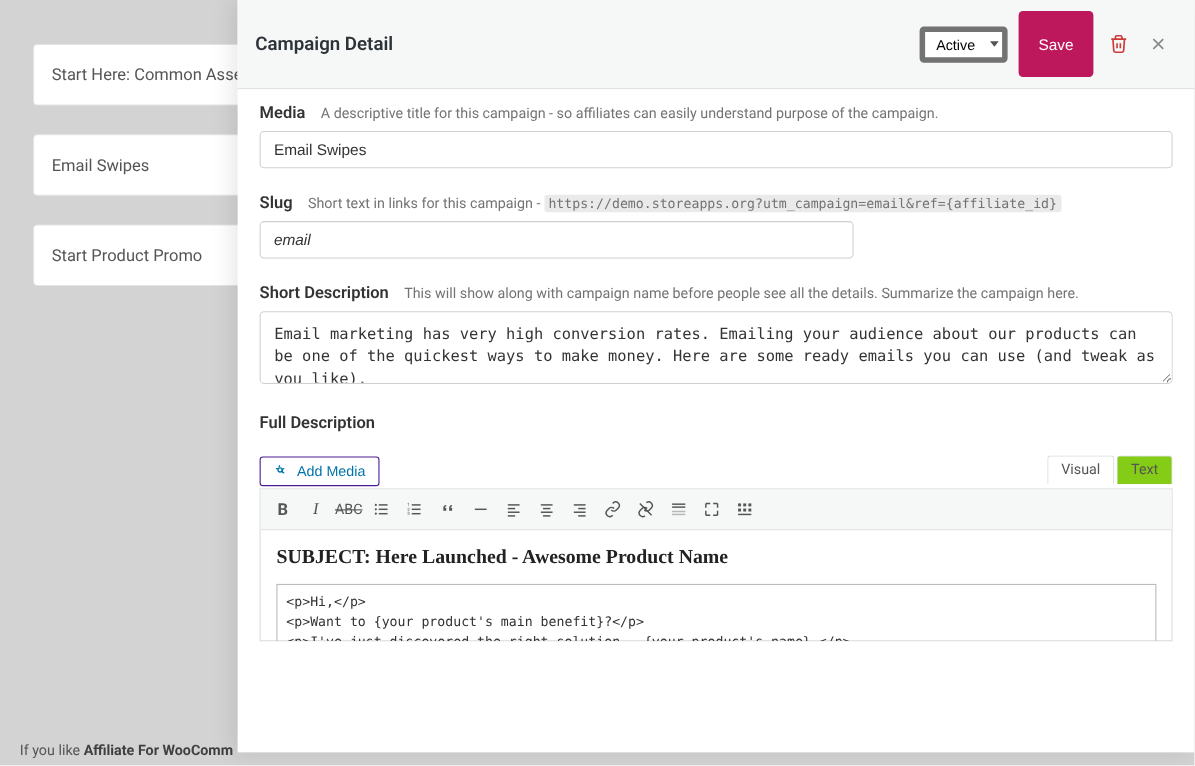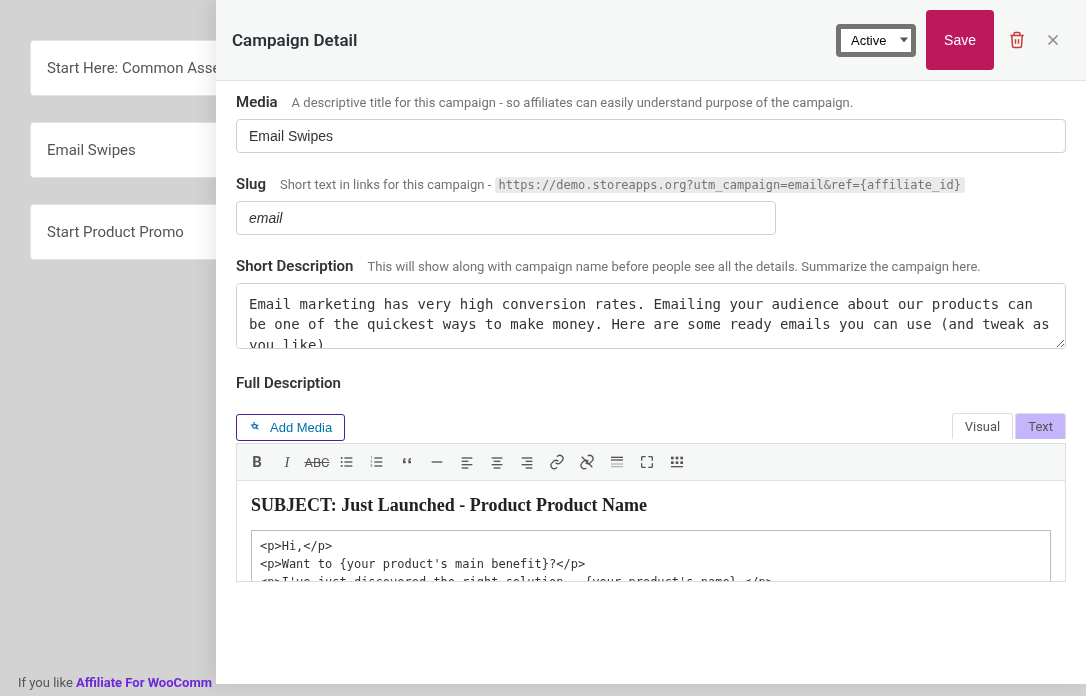--- a/index.html
+++ b/index.html
@@ -4,21 +4,21 @@
   <style>
     * { box-sizing: border-box; margin: 0; padding: 0; }
     body { font-family: -apple-system, BlinkMacSystemFont, "Segoe UI", Roboto, sans-serif; font-size: 14px; color: #333; background: #f6f7f7; overflow: hidden; width: 1086px; height: 696px; position: relative; }
     
     .backdrop { position: absolute; inset: 0; background: rgba(128,128,128,0.3); }
     
     .sidebar-list { position: absolute; left: 30px; top: 40px; width: 200px; }
     .sidebar-card { background: #fff; border: 1px solid #e4e4e4; border-radius: 4px; padding: 18px 16px; margin-bottom: 26px; color: #555; font-size: 15px; white-space: nowrap; overflow: hidden; }
     
     .footer-like { position: absolute; left: 18px; bottom: 6px; font-size: 13px; color: #555; white-space: nowrap; }
-    .footer-like strong { color: #6d28d9; text-align: right; }
+    .footer-like strong { color: #404040; text-align: right; }
     
     .panel { position: absolute; top: 0; right: 0; bottom: 12px; width: 870px; background: #fff; box-shadow: -4px 0 20px rgba(0,0,0,0.1); display: flex; flex-direction: column; }
     
     .panel-header { background: #f6f7f7; border-bottom: 1px solid #e2e2e2; padding: 10px 20px 10px 16px; display: flex; align-items: center; gap: 10px; }
     .panel-title { font-size: 17px; font-weight: 600; color: #2c3338; flex: 0 0 auto; }
     .spacer { flex: 1; }
     .status-select { border: 5px solid #737373; border-radius: 4px; padding: 4px 24px 4px 10px; background: #fff; font-size: 13px; appearance: none; position: relative; }
     .select-wrap { position: relative; }
     .select-wrap::after { content: ""; position: absolute; right: 8px; top: 50%; width: 0; height: 0; border-left: 4px solid transparent; border-right: 4px solid transparent; border-top: 5px solid #555; transform: translateY(-50%); pointer-events: none; }
     .save-btn { background: #be185d; color: #fff; border: none; border-radius: 4px; padding: 22px 18px; font-size: 14px; font-weight: 500; cursor: pointer; }
@@ -37,21 +37,21 @@
     .text-input.narrow { width: 540px; font-style: italic; }
     .textarea { width: 100%; border: 1px solid #d0d0d0; border-radius: 4px; padding: 10px 12px; font-size: 14px; color: #333; background: #fff; line-height: 1.45; resize: vertical; height: 66px; }
     
     .full-desc-hint { font-size: 13px; color: #777; line-height: 1.55; margin-bottom: 10px; }
     
     .add-media-btn { border: 1px solid #4c1d95; border-radius: 3px; padding: 5px 12px; background: #fff; color: #0073aa; font-size: 13px; cursor: pointer; display: inline-flex; align-items: center; gap: 6px; }
     
     .editor-tabs-row { display: flex; justify-content: flex-end; margin-top: -28px; margin-bottom: 4px; }
     .editor-tab { border: 1px solid #ddd; border-bottom: none; border-radius: 3px 3px 0 0; padding: 5px 12px; font-size: 13px; color: #555; background: #f6f7f7; cursor: pointer; margin-left: 2px; }
     .editor-tab.inactive { background: #fff; color: #555; }
-    .editor-tab.active { background: #c4b5fd; }
+    .editor-tab.active { background: #84cc16; }
     
     .editor-wrap { border: 1px solid #ddd; background: #fff; position: relative; }
     .editor-toolbar { background: #f6f7f7; border-bottom: 1px solid #e2e2e2; padding: 6px 8px; display: flex; gap: 6px; align-items: center; }
     .tb-btn { width: 24px; height: 24px; display: flex; align-items: center; justify-content: center; color: #555; cursor: pointer; border-radius: 2px; }
     .tb-btn svg { width: 16px; height: 16px; }
     .tb-bold { font-weight: 700; font-size: 15px; }
     .tb-italic { font-style: italic; font-family: Georgia, serif; font-size: 15px; }
     .tb-strike { text-decoration: line-through; font-size: 13px; }
     
     .editor-content { padding: 14px 14px; font-family: Georgia, serif; overflow-y: scroll; height: 100px; }
@@ -232,21 +232,21 @@
               <rect x="10" y="4" width="4" height="4"></rect>
               <rect x="17" y="4" width="4" height="4"></rect>
               <rect x="3" y="11" width="4" height="4"></rect>
               <rect x="10" y="11" width="4" height="4"></rect>
               <rect x="17" y="11" width="4" height="4"></rect>
               <rect x="3" y="18" width="18" height="2"></rect>
             </svg>
           </div>
       </div>
       <div class="editor-content">
-        <div class="editor-subject">SUBJECT: Just Launched - Product Product Name</div>
+        <div class="editor-subject">SUBJECT: Here Launched - Awesome Product Name</div>
         <div class="editor-code">&lt;p&gt;Hi,&lt;/p&gt;
 &lt;p&gt;Want to {your product's main benefit}?&lt;/p&gt;
 &lt;p&gt;I've just discovered the right solution - {your product's name}.&lt;/p&gt;</div>
       </div>
     </div>
 
   </div>
 </div>
 
 </body></html>

